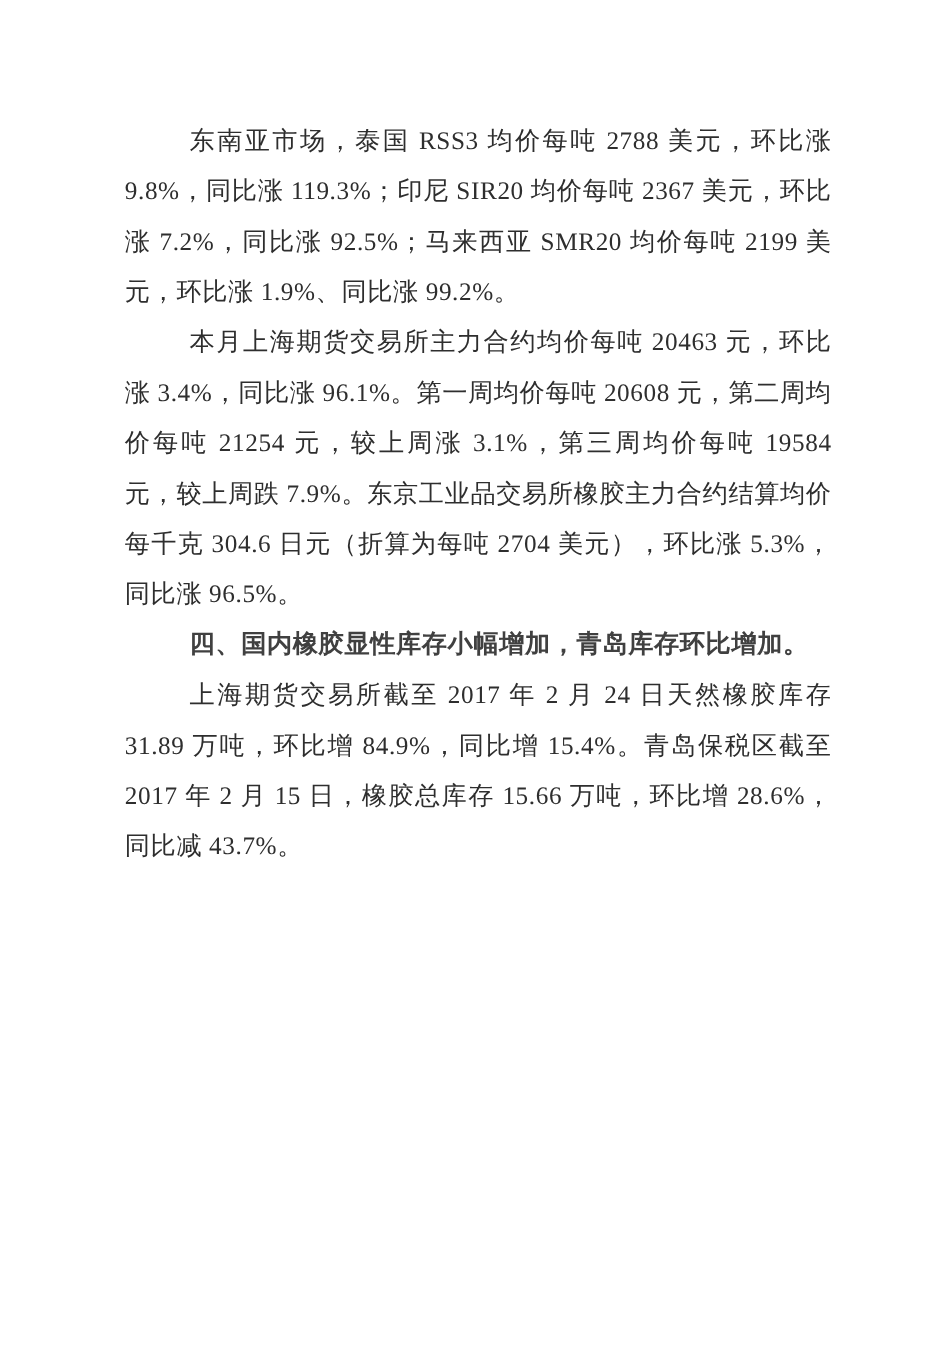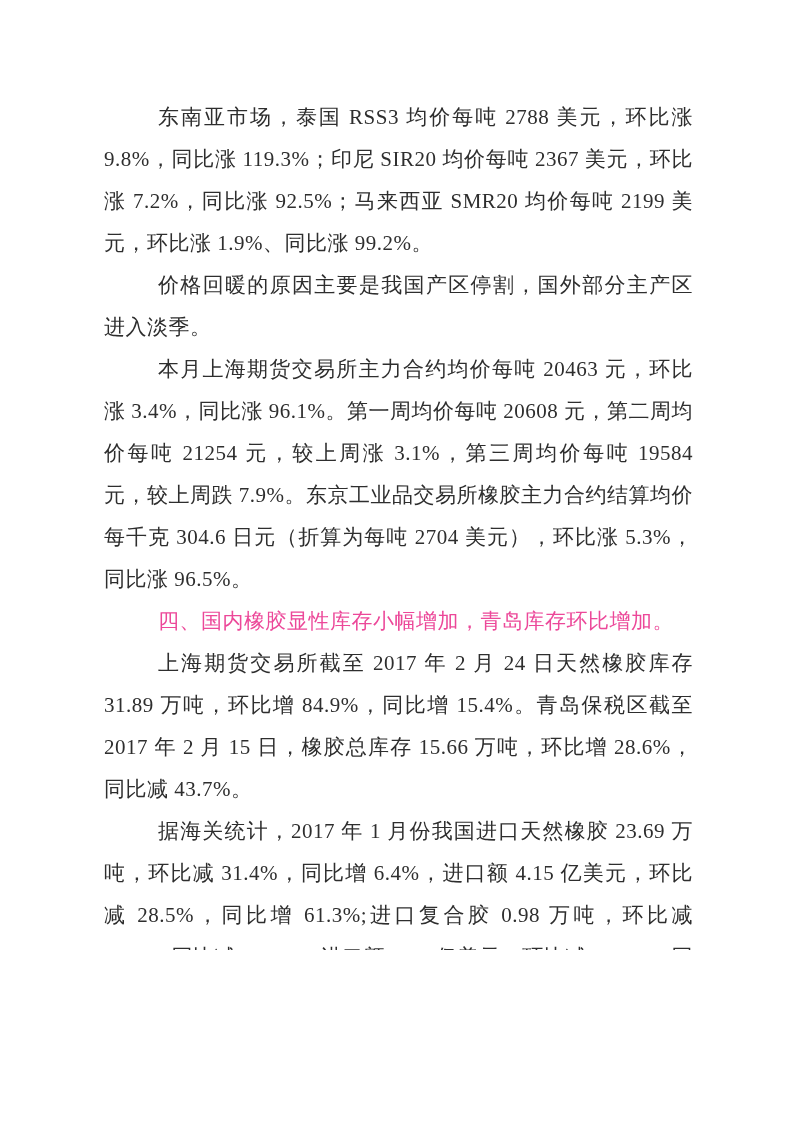--- a/index.html
+++ b/index.html
@@ -26,42 +26,40 @@
     text-align: justify;
     letter-spacing: 0.5px;
   }
   .content p {
     margin: 0;
     padding: 0;
     text-indent: 54px;
   }
   .content p.heading {
     font-family: "Liberation Sans", "DejaVu Sans", sans-serif;
-    font-weight: 400;
-    color: #ec4899;
+    font-weight: 700;
+    color: #404040;
   }
   .page-number {
     position: absolute;
     top: 1038px;
     left: 0;
     width: 100%;
     text-align: center;
     font-size: 17px;
     line-height: 22px;
     color: #222222;
     font-family: "Liberation Serif", "DejaVu Serif", serif;
   }
 </style>
 </head>
 <body>
 
 <div class="page">
   <div class="content">
     <p>东南亚市场，泰国 RSS3 均价每吨 2788 美元，环比涨 9.8%，同比涨 119.3%；印尼 SIR20 均价每吨 2367 美元，环比涨 7.2%，同比涨 92.5%；马来西亚 SMR20 均价每吨 2199 美元，环比涨 1.9%、同比涨 99.2%。</p>
-    <p>价格回暖的原因主要是我国产区停割，国外部分主产区进入淡季。</p>
     <p>本月上海期货交易所主力合约均价每吨 20463 元，环比涨 3.4%，同比涨 96.1%。第一周均价每吨 20608 元，第二周均价每吨 21254 元，较上周涨 3.1%，第三周均价每吨 19584 元，较上周跌 7.9%。东京工业品交易所橡胶主力合约结算均价每千克 304.6 日元（折算为每吨 2704 美元），环比涨 5.3%，同比涨 96.5%。</p>
     <p class="heading">四、国内橡胶显性库存小幅增加，青岛库存环比增加。</p>
     <p>上海期货交易所截至 2017 年 2 月 24 日天然橡胶库存 31.89 万吨，环比增 84.9%，同比增 15.4%。青岛保税区截至 2017 年 2 月 15 日，橡胶总库存 15.66 万吨，环比增 28.6%，同比减 43.7%。</p>
-    <p>据海关统计，2017 年 1 月份我国进口天然橡胶 23.69 万吨，环比减 31.4%，同比增 6.4%，进口额 4.15 亿美元，环比减 28.5%，同比增 61.3%;进口复合胶 0.98 万吨，环比减 4.1%，同比减 69.3%，进口额 0.31 亿美元，环比减 12.1%，同比减 47.3%；进口混合橡胶</p>
   </div>
 
   <div class="page-number">2</div>
 </div>
 
 </body></html>

